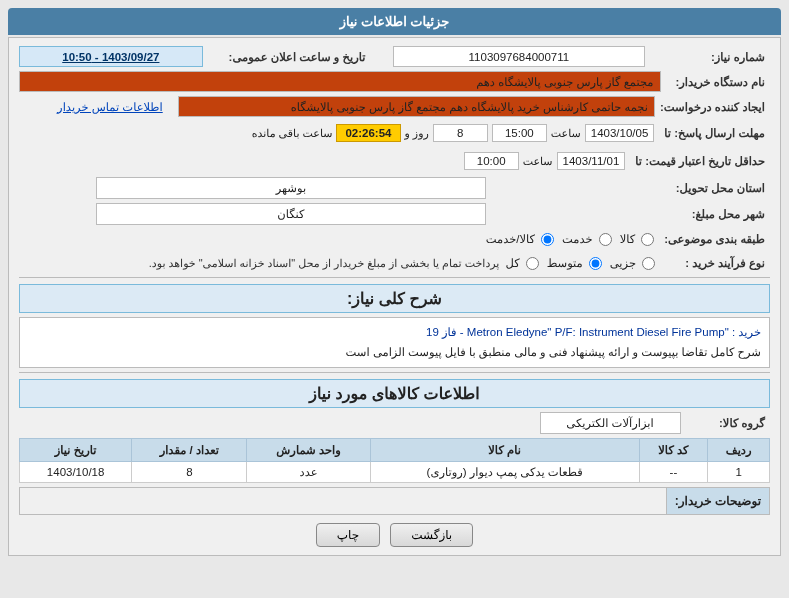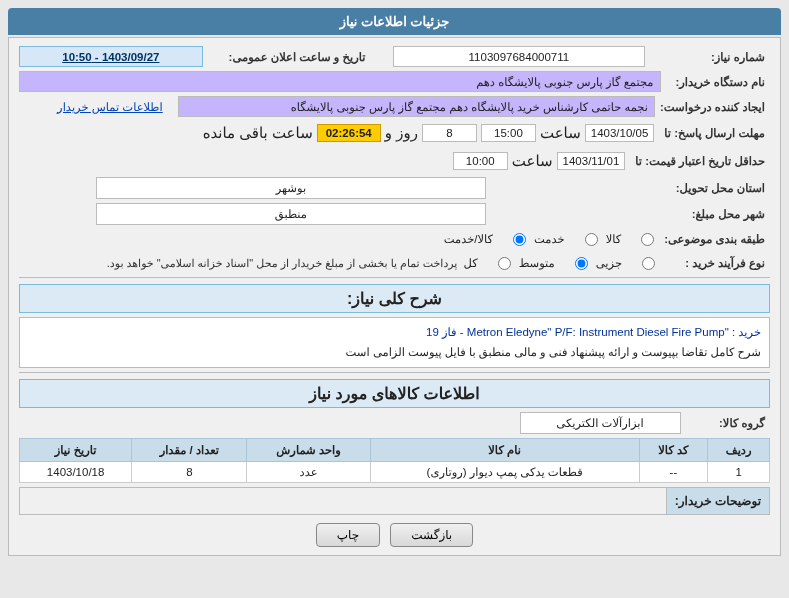--- a/index.html
+++ b/index.html
@@ -48,34 +48,34 @@
       text-align: right;
       width: 110px;
     }
     .value-cell {
       background: white;
       border: 1px solid #bbb;
       text-align: center;
       min-width: 80px;
     }
     .value-cell-wide {
-      background: #c4b5fd;
+      background: #c2410c;
       border: 1px solid #bbb;
       text-align: center;
     }
     .value-cell-blue {
       background: #d6e8f7;
       border: 1px solid #7abadb;
       text-align: center;
       color: #003366;
       font-weight: bold;
       text-decoration: underline;
     }
     .small-label {
-      font-size: 15px;
+      font-size: 11px;
       white-space: nowrap;
     }
     .small-box {
       background: white;
       border: 1px solid #bbb;
       padding: 2px 5px;
       min-width: 55px;
       text-align: center;
       display: inline-block;
     }
@@ -170,21 +170,21 @@
     }
     .radio-group {
       display: flex;
       gap: 8px;
       align-items: center;
       direction: rtl;
     }
     .radio-item {
       display: flex;
       align-items: center;
-      gap: 20px;
+      gap: 6px;
     }
     .divider {
       border: none;
       border-top: 1px solid #bbb;
       margin: 4px 0;
     }
     .contact-link {
       color: #0044bb;
       text-decoration: underline;
       cursor: pointer;
@@ -278,21 +278,21 @@
         <td class="value-cell" style="width:150px;">بوشهر</td>
         <td style="width:30px;"></td>
       </tr>
     </tbody>
       </table>
 
     <table class="info-table">
       <tbody>
           <tr>
         <td class="label-cell">شهر محل مبلغ:</td>
-        <td class="value-cell" style="width:150px;">منطبق</td>
+        <td class="value-cell" style="width:150px;">کنگان</td>
         <td style="width:30px;"></td>
       </tr>
     </tbody>
       </table>
 
     <table class="info-table">
       <tbody>
           <tr>
         <td class="label-cell">طبقه بندی موضوعی:</td>
         <td>
@@ -351,21 +351,21 @@
     </div>
 
     <hr class="divider">
 
     <div class="section-title">اطلاعات کالاهای مورد نیاز</div>
 
     <table class="info-table">
       <tbody>
           <tr>
         <td class="label-cell" style="width:90px;">گروه کالا:</td>
-        <td class="value-cell" style="width:160px;">ابزارآلات الکتریکی</td>
+        <td class="value-cell" style="width:140px;">ابزارآلات الکتریکی</td>
         <td></td>
       </tr>
     </tbody>
       </table>
 
     <table class="data-table">
       <thead>
         <tr>
           <th>ردیف</th>
           <th>کد کالا</th>

